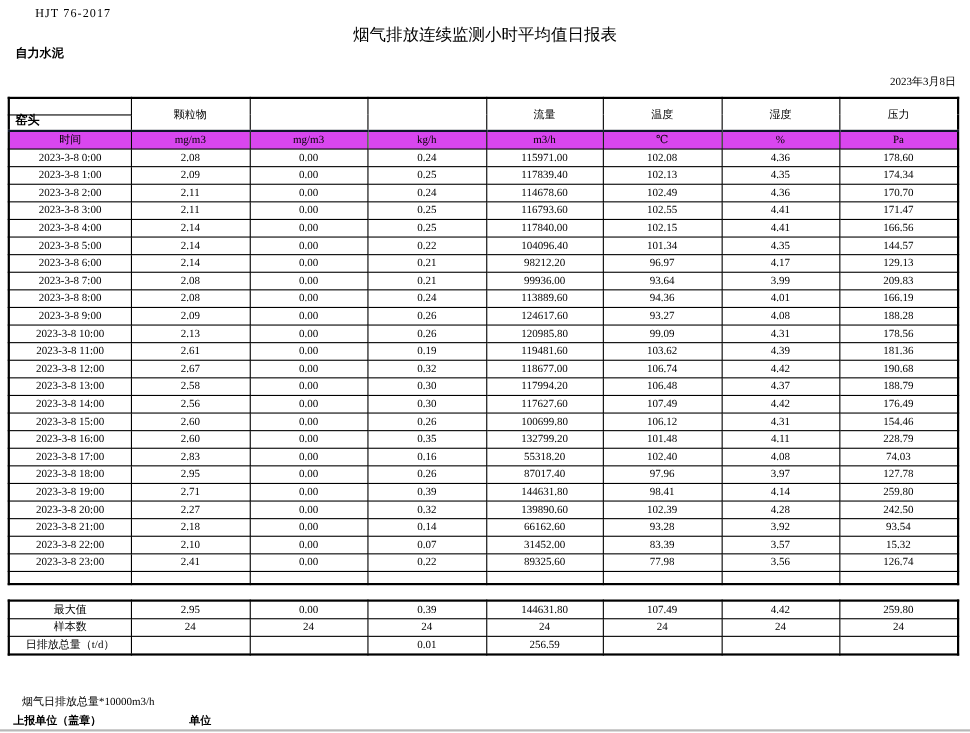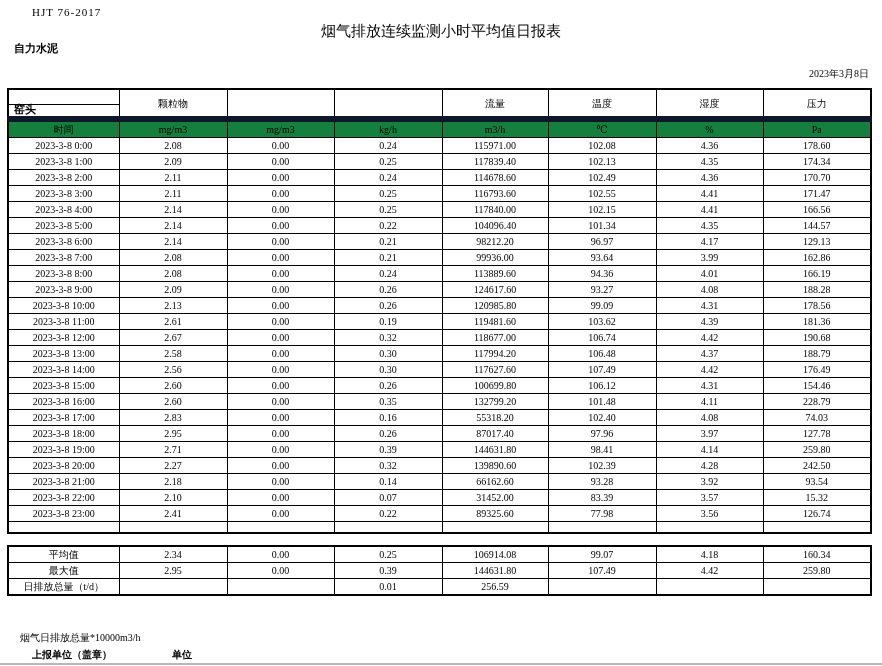--- a/index.html
+++ b/index.html
@@ -27,27 +27,27 @@
     width: 863px; font-size: 10px;
     border: 2px solid #000;
   }
   table.report td {
     border: 1px solid #000;
     text-align: center; vertical-align: middle;
     padding: 0; height: 15px; line-height: 15px;
     overflow: hidden; white-space: nowrap;
   }
   #main-table { position: absolute; top: 88px; left: 7px; padding-left: 38px; }
-  #main-table tr.units td { background: #15803d; border-top: 6px solid #0f172a; }
+  #main-table tr.units td { background: #d946ef; border-top: 2px solid #0f172a; }
   #main-table tr.spacer td { height: 11px; line-height: 11px; }
   #summary-table { position: absolute; top: 545px; left: 7px; }
   td.ra { text-align: right; padding-right: 4px; }
 
   .note1 { position: absolute; top: 631px; left: 20px; font-size: 10px; }
-  .report-unit { position: absolute; top: 648px; left: 32px; font-size: 10px; font-weight: bold; }
+  .report-unit { position: absolute; top: 648px; left: 12px; font-size: 10px; font-weight: bold; }
   .unit-label { position: absolute; top: 648px; left: 172px; font-size: 10px; font-weight: bold; }
   .bottom-divider { position: absolute; bottom: 1px; left: 0; width: 882px; height: 2px; background: #b8b8b8; }
 </style>
 </head>
 <body>
 
 <div class="doc-code">HJT 76-2017</div>
 <div class="title">烟气排放连续监测小时平均值日报表</div>
 <div class="company">自力水泥</div>
 <div class="location">窑头</div>
@@ -161,21 +161,21 @@
         <td>129.13</td>
       </tr>
       <tr>
         <td>2023-3-8 7:00</td>
         <td>2.08</td>
         <td>0.00</td>
         <td>0.21</td>
         <td>99936.00</td>
         <td>93.64</td>
         <td>3.99</td>
-        <td>162.86</td>
+        <td>209.83</td>
       </tr>
       <tr>
         <td>2023-3-8 8:00</td>
         <td>2.08</td>
         <td>0.00</td>
         <td>0.24</td>
         <td>113889.60</td>
         <td>94.36</td>
         <td>4.01</td>
         <td>166.19</td>
@@ -349,40 +349,40 @@
       <col style="width:108px">
       <col style="width:107px">
       <col style="width:108px">
     <col style="width:106px">
       <col style="width:108px">
       <col style="width:107px">
       <col style="width:108px">
   </colgroup>
   <tbody id="summary-tbody">
       <tr>
-        <td>平均值</td>
-        <td>2.34</td>
-        <td>0.00</td>
-        <td>0.25</td>
-        <td>106914.08</td>
-        <td>99.07</td>
-        <td>4.18</td>
-        <td>160.34</td>
-      </tr>
-      <tr>
         <td>最大值</td>
         <td>2.95</td>
         <td>0.00</td>
         <td>0.39</td>
         <td>144631.80</td>
         <td>107.49</td>
         <td>4.42</td>
         <td>259.80</td>
       </tr>
       <tr>
+        <td>样本数</td>
+        <td>24</td>
+        <td>24</td>
+        <td>24</td>
+        <td>24</td>
+        <td>24</td>
+        <td>24</td>
+        <td>24</td>
+      </tr>
+      <tr>
         <td>日排放总量（t/d）</td>
         <td></td>
         <td></td>
         <td class="ra">0.01</td>
         <td class="ra">256.59</td>
         <td></td>
         <td></td>
         <td></td>
       </tr>
     </tbody>

